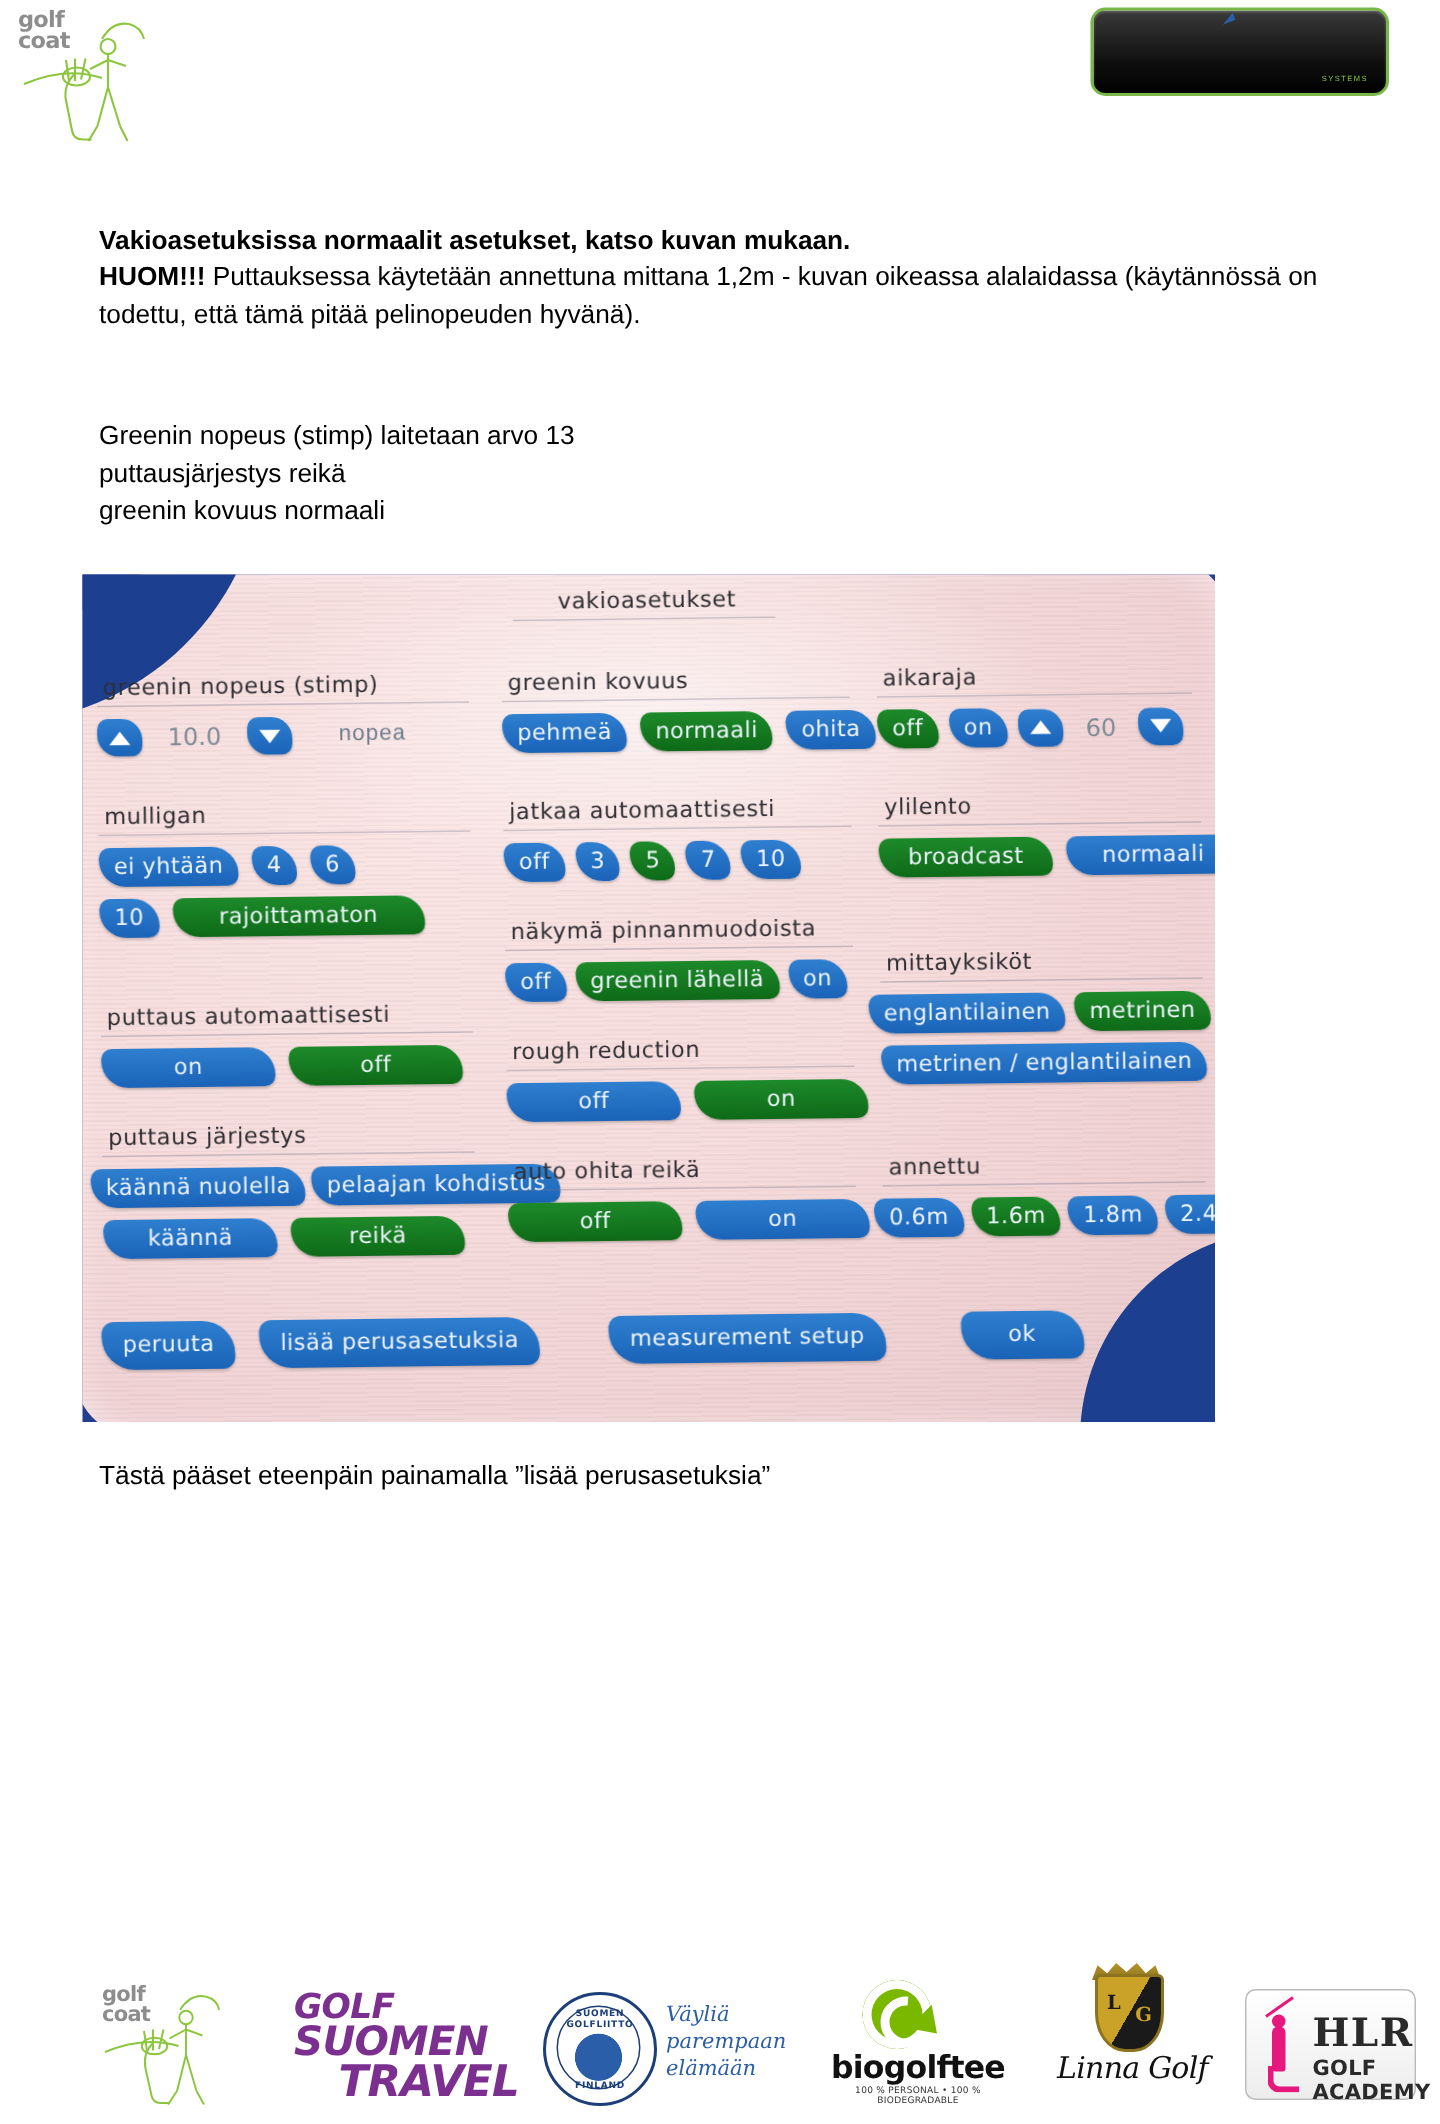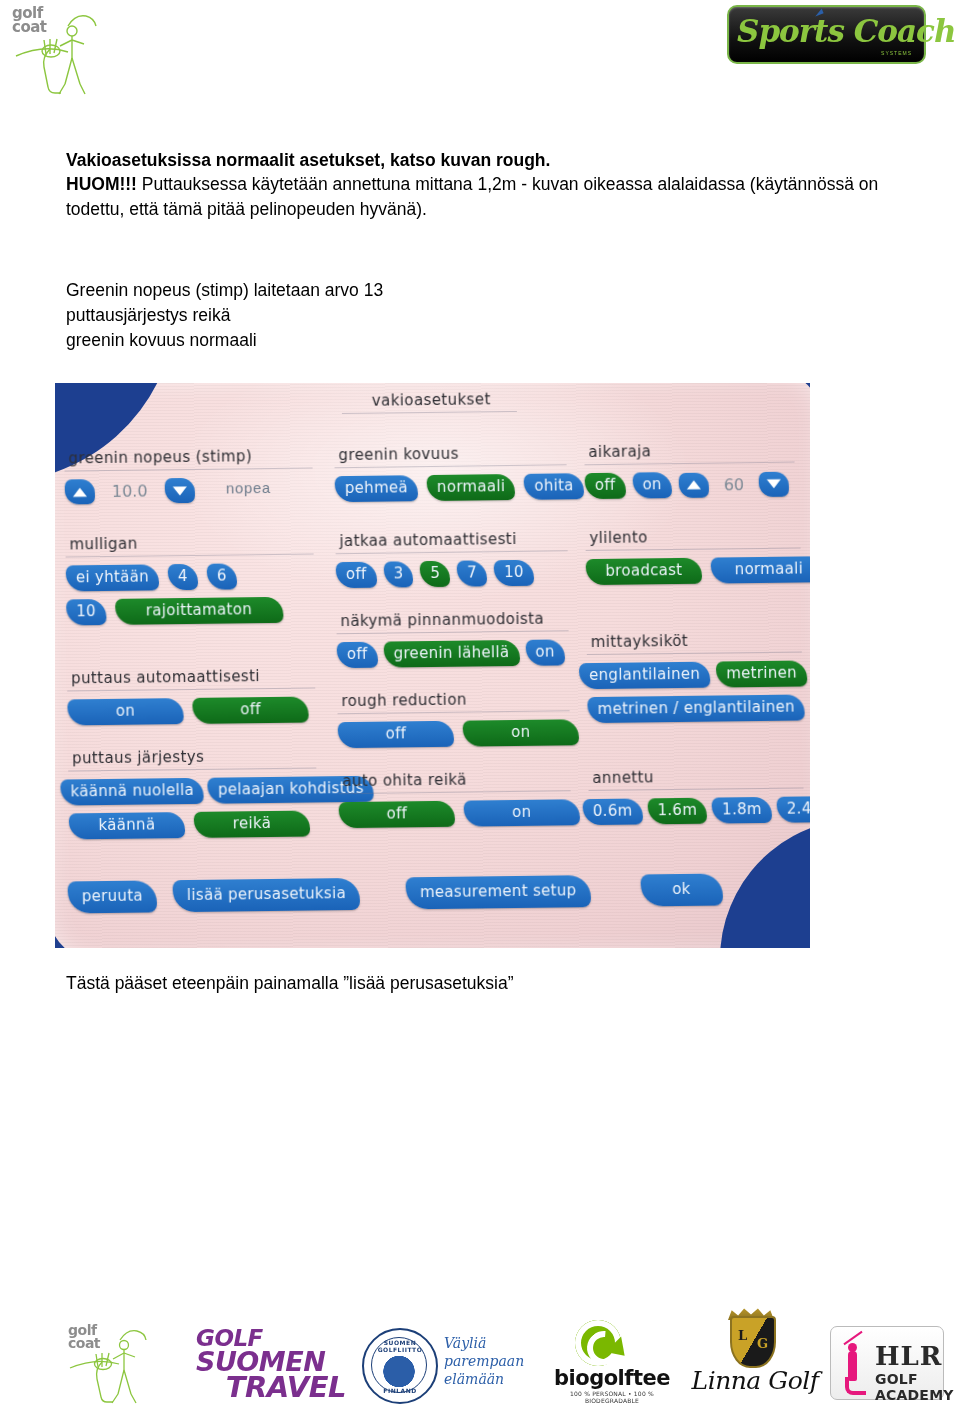--- a/index.html
+++ b/index.html
@@ -380,21 +380,21 @@
     width: 46px; height: 12px;
     background:
       linear-gradient(#b9972a,#8c7320);
     clip-path: polygon(0 100%, 8% 18%, 22% 62%, 35% 5%, 50% 55%, 65% 5%, 78% 62%, 92% 18%, 100% 100%);
   }
   .f-linna-word {
     position: absolute; left: 0; top: 50px; width: 130px;
     text-align: center;
     font-family: "DejaVu Serif", serif;
     font-style: italic;
-    font-size: 25px; color: #111; letter-spacing: -.5px;
+    font-size: 20px; color: #111; letter-spacing: -.5px;
   }
   .f-hlr { left: 830px; top: 14px; width: 112px; height: 72px;
     border: 1px solid #bbb; border-radius: 7px;
     background: linear-gradient(#ffffff, #ededed);
   }
   .f-hlr-fig {
     position: absolute; left: 8px; top: 8px;
     width: 30px; height: 54px;
   }
   .f-hlr-body {
@@ -454,27 +454,26 @@
         <path d="M6 52 q28 -12 52 -4"></path>
         <path d="M40 45 q-8 8 -6 18 l4 20 q1 6 7 6 l6 0"></path>
         <ellipse cx="41" cy="47" rx="9" ry="6"></ellipse>
         <path d="M36 50 l-2 -14 M44 49 l3 -14 M40 50 l0 -15"></path>
       </g>
     </svg>
   </div>
 
   <div class="sportscoach-logo">
     <div class="sc-tick"></div>
-    <div class="sc-text">Sports Coach</div>
     <div class="sc-sub">SYSTEMS</div>
   </div>
 
 </div>
 
-<div class="para t-bold-head">Vakioasetuksissa normaalit asetukset, katso kuvan rough.</div>
+<div class="para t-bold-head">Vakioasetuksissa normaalit asetukset, katso kuvan mukaan.</div>
 
 <div class="para t-huom">
   <b>HUOM!!!</b><span> Puttauksessa käytetään annettuna mittana 1,2m - kuvan oikeassa alalaidassa (käytännössä on todettu, että tämä pitää pelinopeuden hyvänä).</span>
 </div>
 
 <div class="para t-list">
   <div>Greenin nopeus (stimp) laitetaan arvo 13</div>
   <div>puttausjärjestys reikä</div>
   <div>greenin kovuus normaali</div>
 </div>

